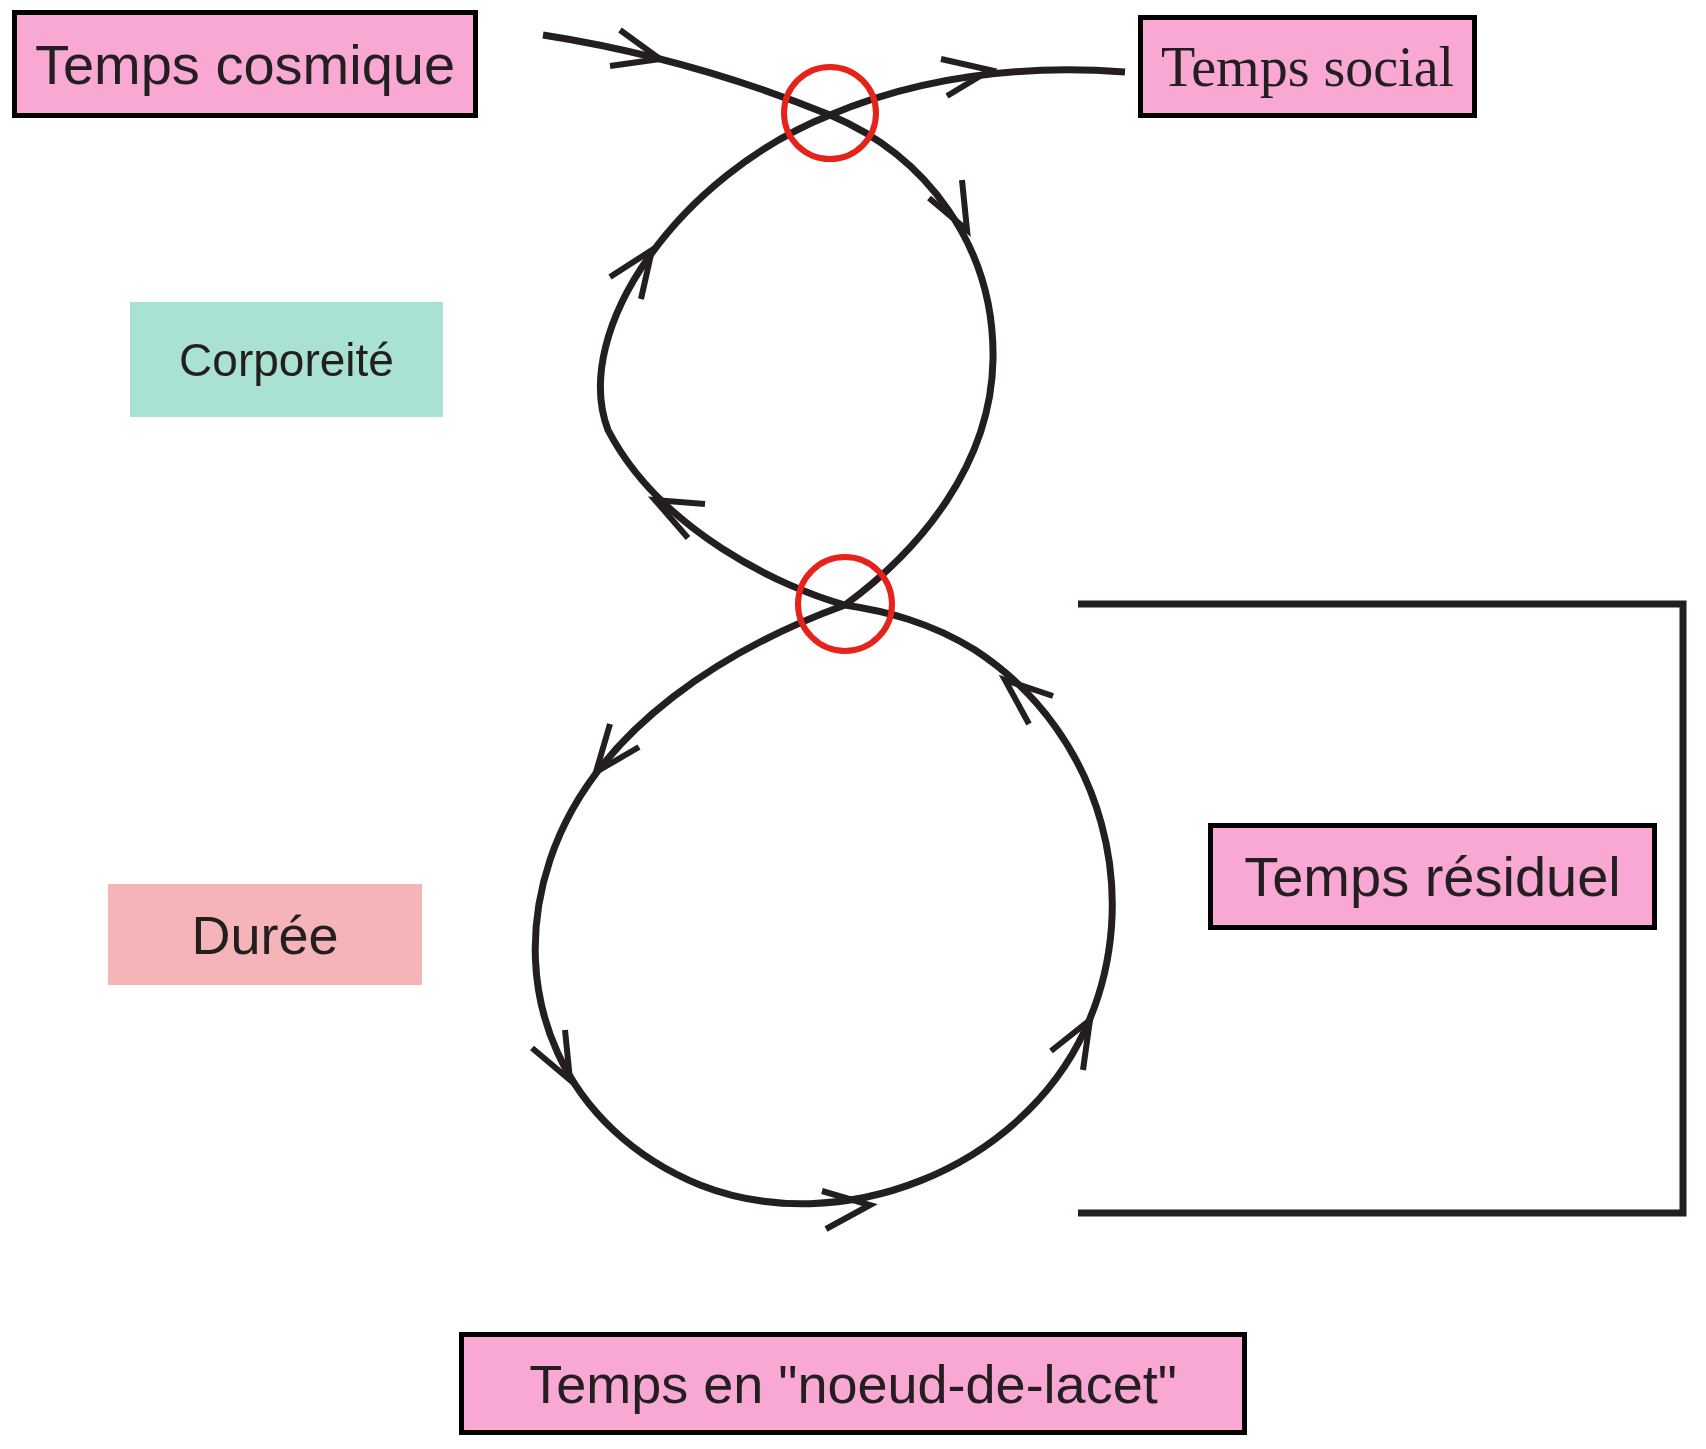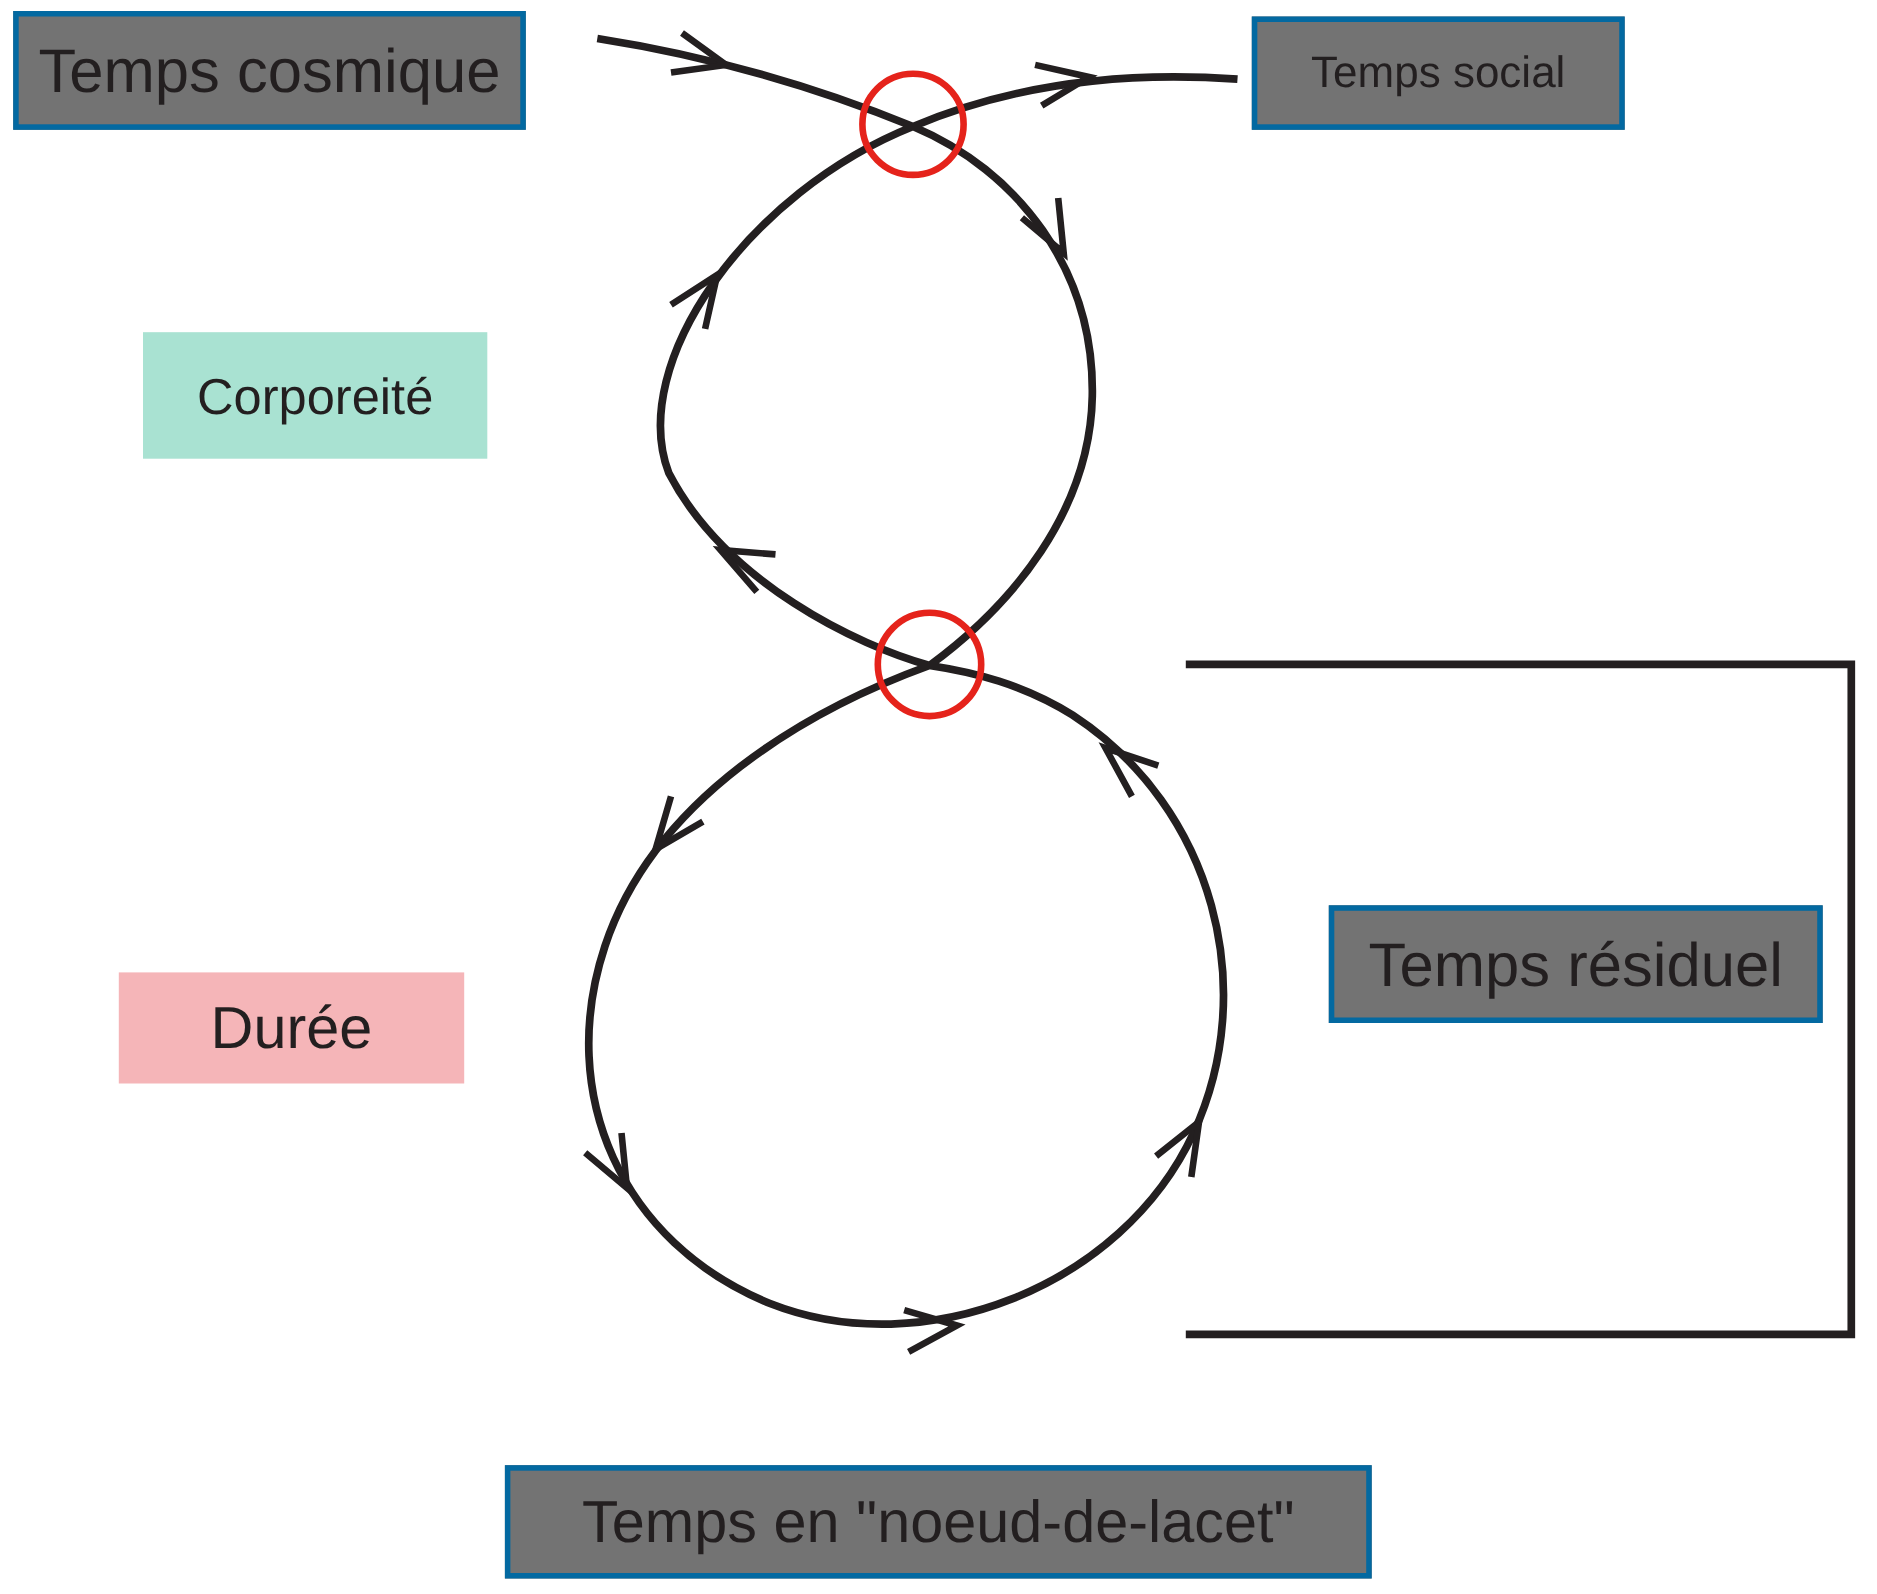--- a/index.html
+++ b/index.html
@@ -20,35 +20,35 @@
     position: absolute;
     left: 0;
     top: 0;
   }
   .label-box {
     position: absolute;
     display: flex;
     align-items: center;
     justify-content: center;
     box-sizing: border-box;
-    background: #737373;
-    border: 5px solid #0369a1;
+    background: #f9a8d4;
+    border: 5px solid #000000;
     white-space: nowrap;
   }
   .label-box span { display: block; }
   .tag {
     position: absolute;
     display: flex;
     align-items: center;
     justify-content: center;
     box-sizing: border-box;
     white-space: nowrap;
   }
   .box-cosmique  { left: 12px;   top: 10px;   width: 466px; height: 108px; font-size: 56px; }
-  .box-social    { left: 1138px; top: 15px;   width: 339px; height: 103px; font-size: 40px; }
+  .box-social    { left: 1138px; top: 15px;   width: 339px; height: 103px; font-size: 56px; font-family: Liberation Serif, serif; }
   .box-residuel  { left: 1208px; top: 823px;  width: 449px; height: 107px; font-size: 56px; text-align: center; }
   .box-lacet     { left: 459px;  top: 1332px; width: 788px; height: 103px; font-size: 54px; }
   .tag-corporeite{ left: 130px;  top: 302px;  width: 313px; height: 115px; font-size: 46px; background: #a9e2d2; }
   .tag-duree     { left: 108px;  top: 884px;  width: 314px; height: 101px; font-size: 54px; background: #f5b5b8; justify-content: center; }
 </style>
 </head>
 <body>
 
 <div class="stage">
 

